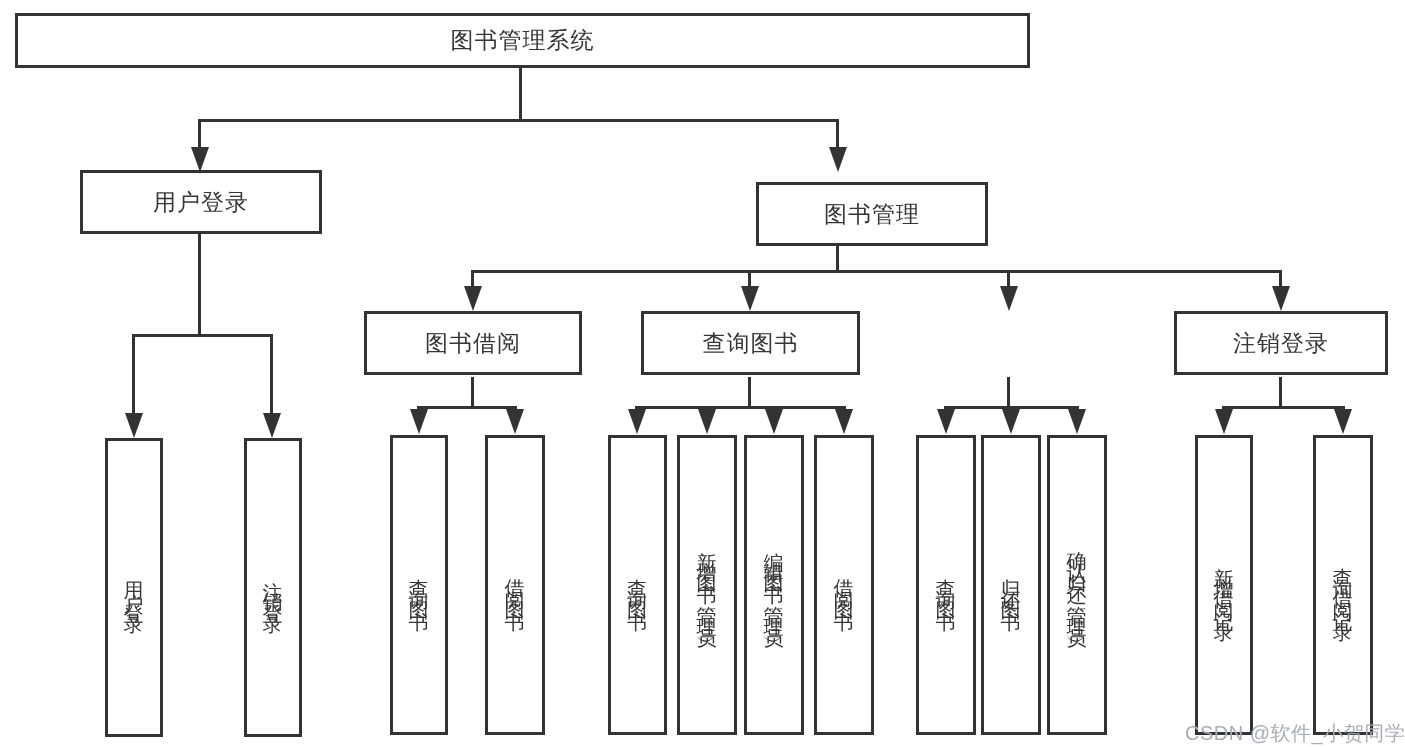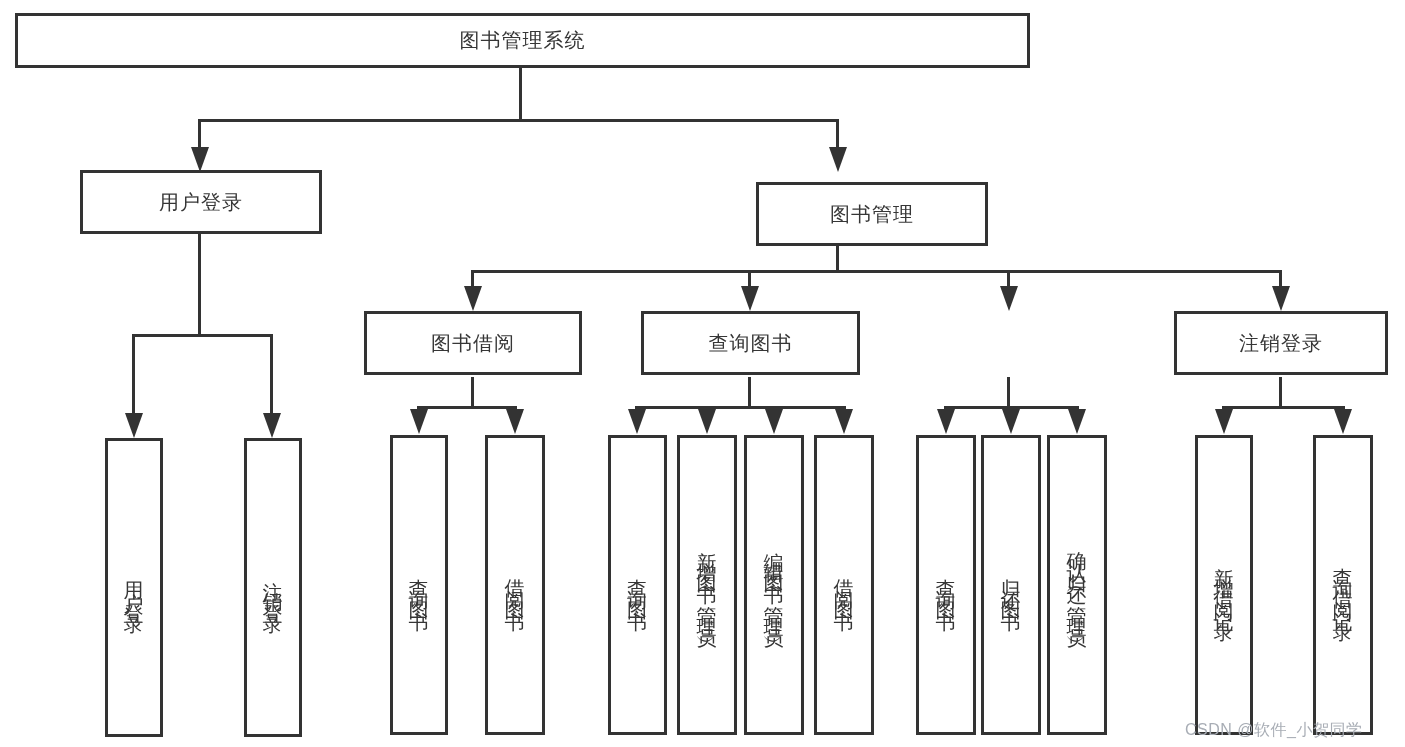--- a/index.html
+++ b/index.html
@@ -4,33 +4,33 @@
 <style>
   html,body{margin:0;padding:0;background:#ffffff;}
   #canvas{
     position:relative;width:1405px;height:747px;background:#ffffff;overflow:hidden;
     font-family:"Liberation Sans","DejaVu Sans",sans-serif;color:#363636;
   }
   .box{
     position:absolute;background:#ffffff;border:3px solid #333333;
     display:flex;align-items:center;justify-content:center;box-sizing:content-box;
   }
-  .hbox{font-size:20px;letter-spacing:1px;}
+  .hbox{font-size:23px;letter-spacing:1px;}
   .vbox span{
     writing-mode:vertical-rl;text-orientation:mixed;
     font-size:20px;letter-spacing:11px;line-height:1;white-space:nowrap;
   }
   .ln{position:absolute;background:#333333;}
   .arr{
     position:absolute;width:0;height:0;
     border-left:9px solid transparent;border-right:9px solid transparent;
     border-top:25px solid #333333;
   }
   #watermark{
-    position:absolute;left:1185px;top:720px;font-size:16px;color:#a8adb5;
+    position:absolute;left:1185px;top:720px;font-size:20px;color:#a8adb5;
     letter-spacing:0.5px;white-space:nowrap;
   }
 </style>
 </head>
 <body>
 
 <div id="canvas">
 
   <div class="ln" style="left:519px;top:68px;width:3px;height:54px;"></div>
   <div class="ln" style="left:198px;top:119px;width:641px;height:3px;"></div>

